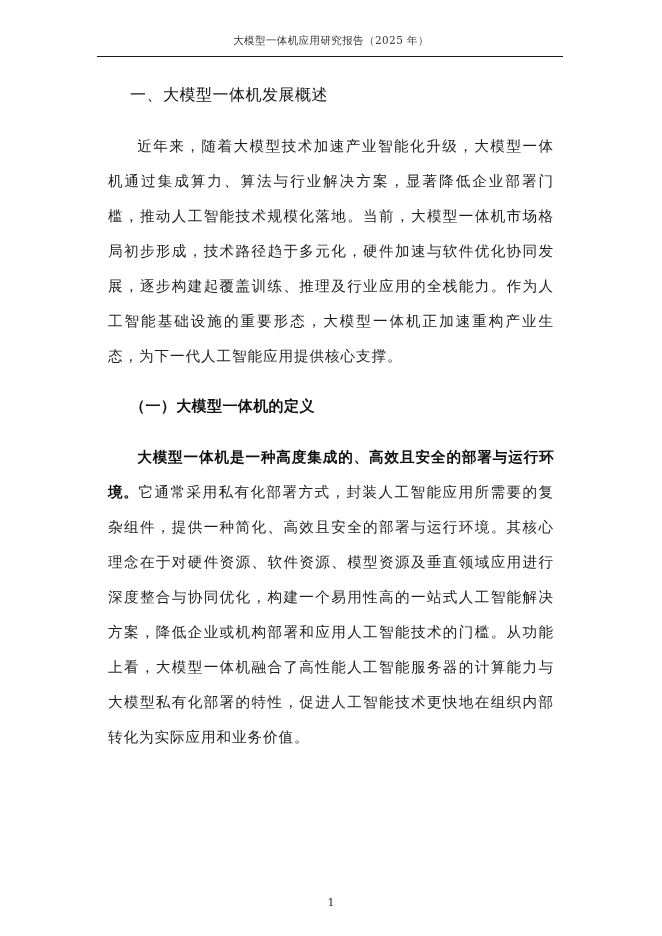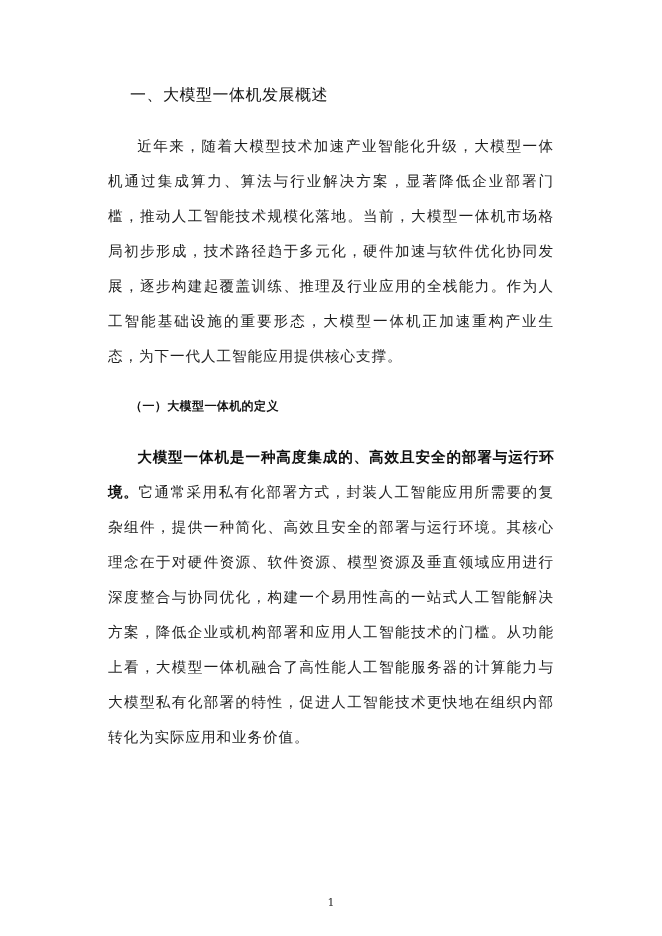--- a/index.html
+++ b/index.html
@@ -64,21 +64,21 @@
     line-height: 34px;
     letter-spacing: 0.5px;
     text-indent: 32px;
     color: #121212;
   }
 
   h2.sub-title {
     margin: 0;
     padding: 0;
     font-family: "DejaVu Sans", sans-serif;
-    font-size: 12px;
+    font-size: 15px;
     font-weight: bold;
     line-height: 34px;
     letter-spacing: 0.4px;
     text-indent: 32px;
     color: #121212;
   }
 
   p.body-para {
     margin: 10px;
     padding: 0;
@@ -114,20 +114,24 @@
     font-size: 11px;
     line-height: 14px;
     color: #2a2a2a;
   }
 </style>
 </head>
 <body>
 
 <div class="page">
 
+  <div class="header-zone">
+    <div class="header-text">大模型一体机应用研究报告（2025 年）</div>
+    <div class="header-rule"></div>
+  </div>
 
   <div class="content">
 
     <h1 class="section-title">一、大模型一体机发展概述</h1>
 
     <div class="spacer-sm"></div>
 
     <p class="body-para">近年来，随着大模型技术加速产业智能化升级，大模型一体机通过集成算力、算法与行业解决方案，显著降低企业部署门槛，推动人工智能技术规模化落地。当前，大模型一体机市场格局初步形成，技术路径趋于多元化，硬件加速与软件优化协同发展，逐步构建起覆盖训练、推理及行业应用的全栈能力。作为人工智能基础设施的重要形态，大模型一体机正加速重构产业生态，为下一代人工智能应用提供核心支撑。</p>
 
     <div class="spacer-sm"></div>

